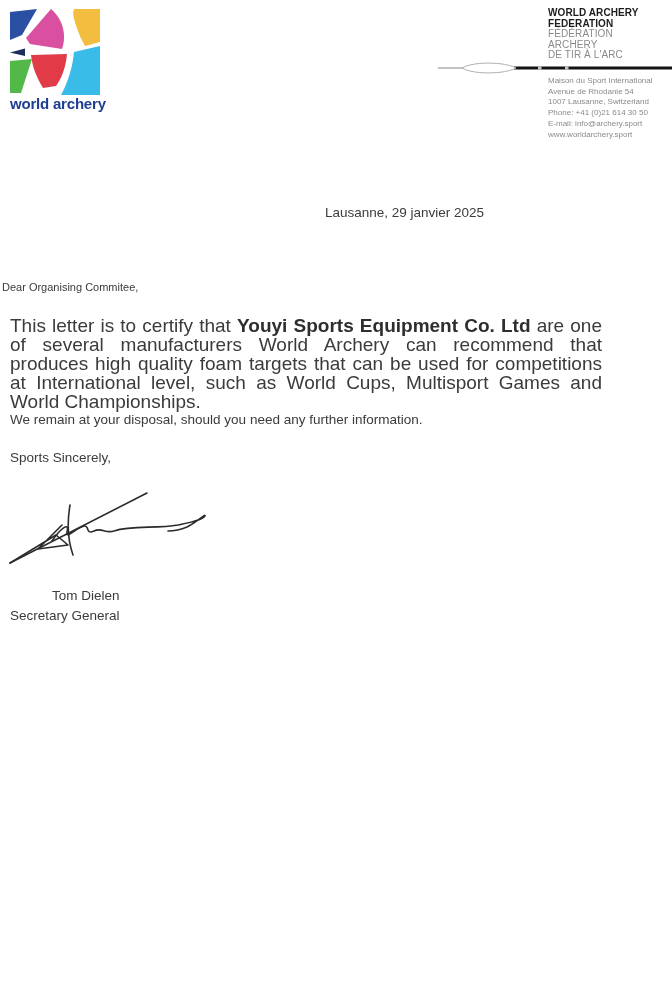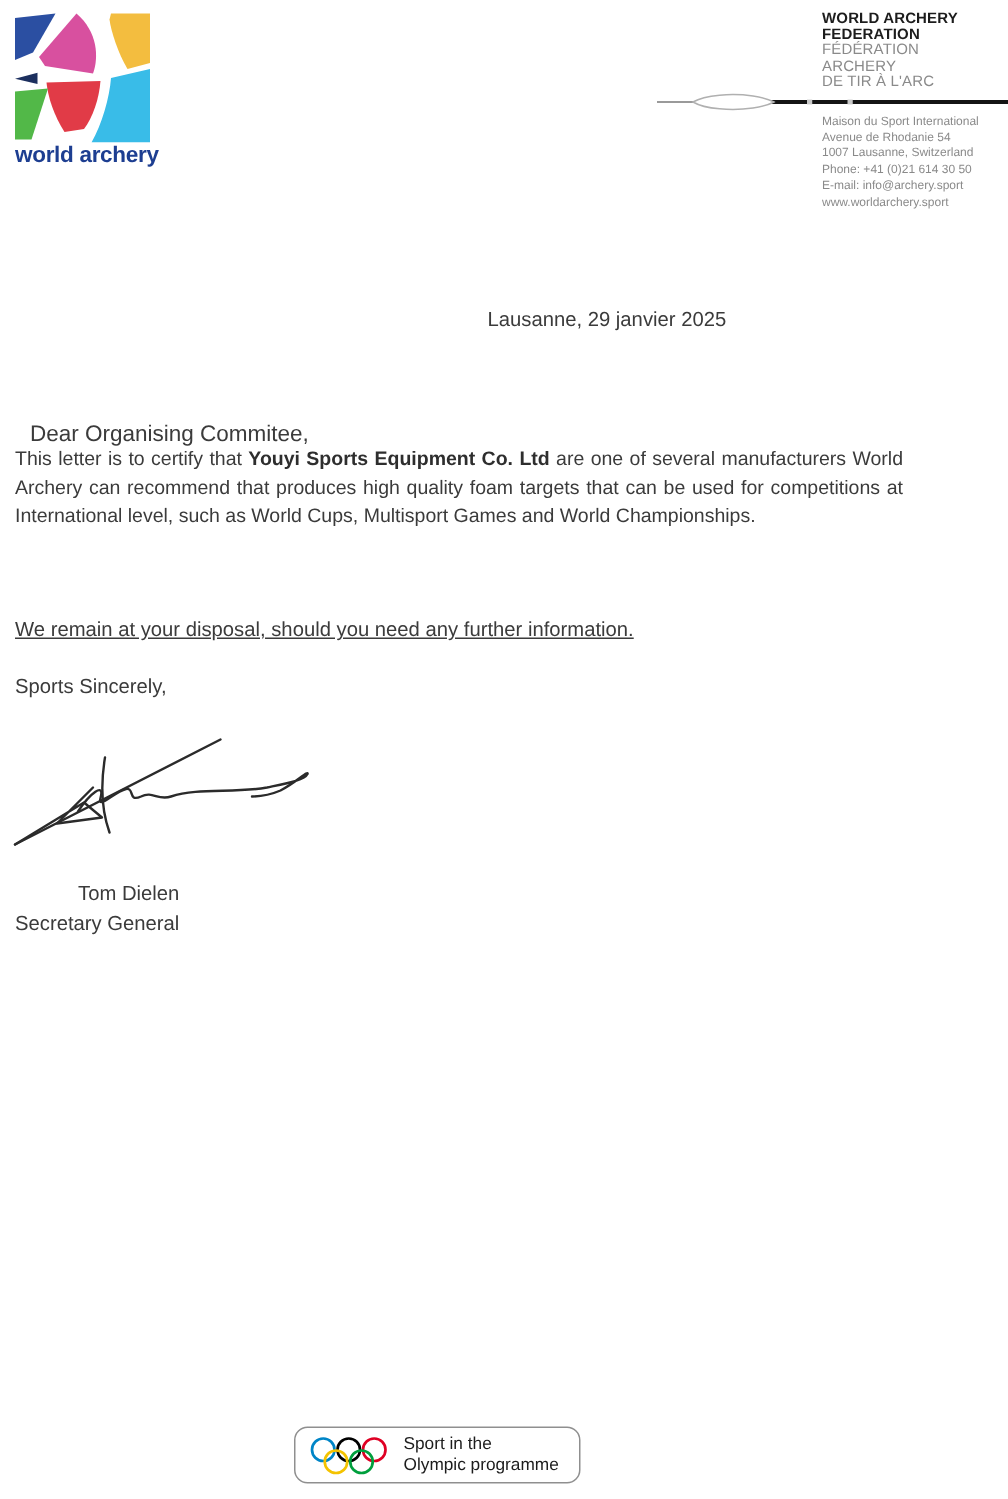--- a/index.html
+++ b/index.html
@@ -17,25 +17,25 @@
              letter-spacing:0.1px;color:#1c1c1c;}
   .org-title-fr{left:548px;top:29px;font-size:10px;font-weight:400;line-height:10.5px;
                 letter-spacing:0.1px;color:#8a8a8a;}
   .addr{left:548px;top:76px;font-size:8px;line-height:10.7px;color:#8a8a8a;}
   .addr span{display:block;}
   .org-title span, .org-title-fr span{display:block;}
   .arrow-svg{left:436px;top:60px;}
 
   
   .dateline{left:325px;top:205px;font-size:13.5px;}
-  .salutation{left:20px;top:281px;font-size:15px;}
-  .para1{left:10px;top:296px;width:592px;font-size:13px;line-height:19px;
+  .salutation{left:2px;top:281px;font-size:11px;}
+  .para1{left:10px;top:316px;width:592px;font-size:19px;line-height:19px;
          text-align:justify;}
   .para1 b{font-weight:700;color:#2e2e2e;}
-  .para2{left:10px;top:410px;width:620px;font-size:13.5px;line-height:19px;text-decoration:underline;}
+  .para2{left:10px;top:410px;width:620px;font-size:13.5px;line-height:19px;}
   .closing{left:10px;top:450px;font-size:13.5px;}
   .signature{left:6px;top:487px;}
   .signer{left:10px;top:586px;font-size:13.5px;line-height:19.5px;text-align:right;}
   .signer span{display:block;}
 
   
   .badge{left:196px;top:951px;width:189px;height:36px;border:1.5px solid #8f8f8f;
          border-radius:9px;display:flex;align-items:center;background:#fff;}
   .badge .rings{margin-left:9px;flex:0 0 auto;}
   .badge .badge-text{margin-left:11px;font-size:11.5px;line-height:14px;color:#1c1c1c;}
@@ -99,27 +99,14 @@
     <path d="M4,76 L50,48 L62,58 L32,62 L56,38"></path>
     <path d="M64,18 C61,36 62,54 67,68"></path>
     <path d="M46,54 C54,42 64,34 61,45 C59,53 70,41 78,39 C84,38 79,48 88,44 C96,40 99,47 108,44 C126,38 150,42 172,38 C186,35 197,33 199,29 C200,26 191,35 181,40 C174,43 168,44 162,44"></path>
   </svg>
 
   <div class="abs signer">
     <span>Tom Dielen</span>
     <span>Secretary General</span>
   </div>
 
-  <div class="abs badge">
-    <svg class="rings" width="52" height="27" viewBox="0 0 52 27" xmlns="http://www.w3.org/2000/svg" fill="none" stroke-width="1.8">
-      <circle cx="9.5" cy="9.5" r="7.5" stroke="#0085c7"></circle>
-      <circle cx="26.5" cy="9.5" r="7.5" stroke="#000000"></circle>
-      <circle cx="43.5" cy="9.5" r="7.5" stroke="#df0024"></circle>
-      <circle cx="18" cy="17.5" r="7.5" stroke="#f4c300"></circle>
-      <circle cx="35" cy="17.5" r="7.5" stroke="#009f3d"></circle>
-    </svg>
-    <div class="badge-text">
-      <span>Sport in the</span>
-      <span>Olympic programme</span>
-    </div>
-  </div>
 
 </div>
 
 </body></html>

